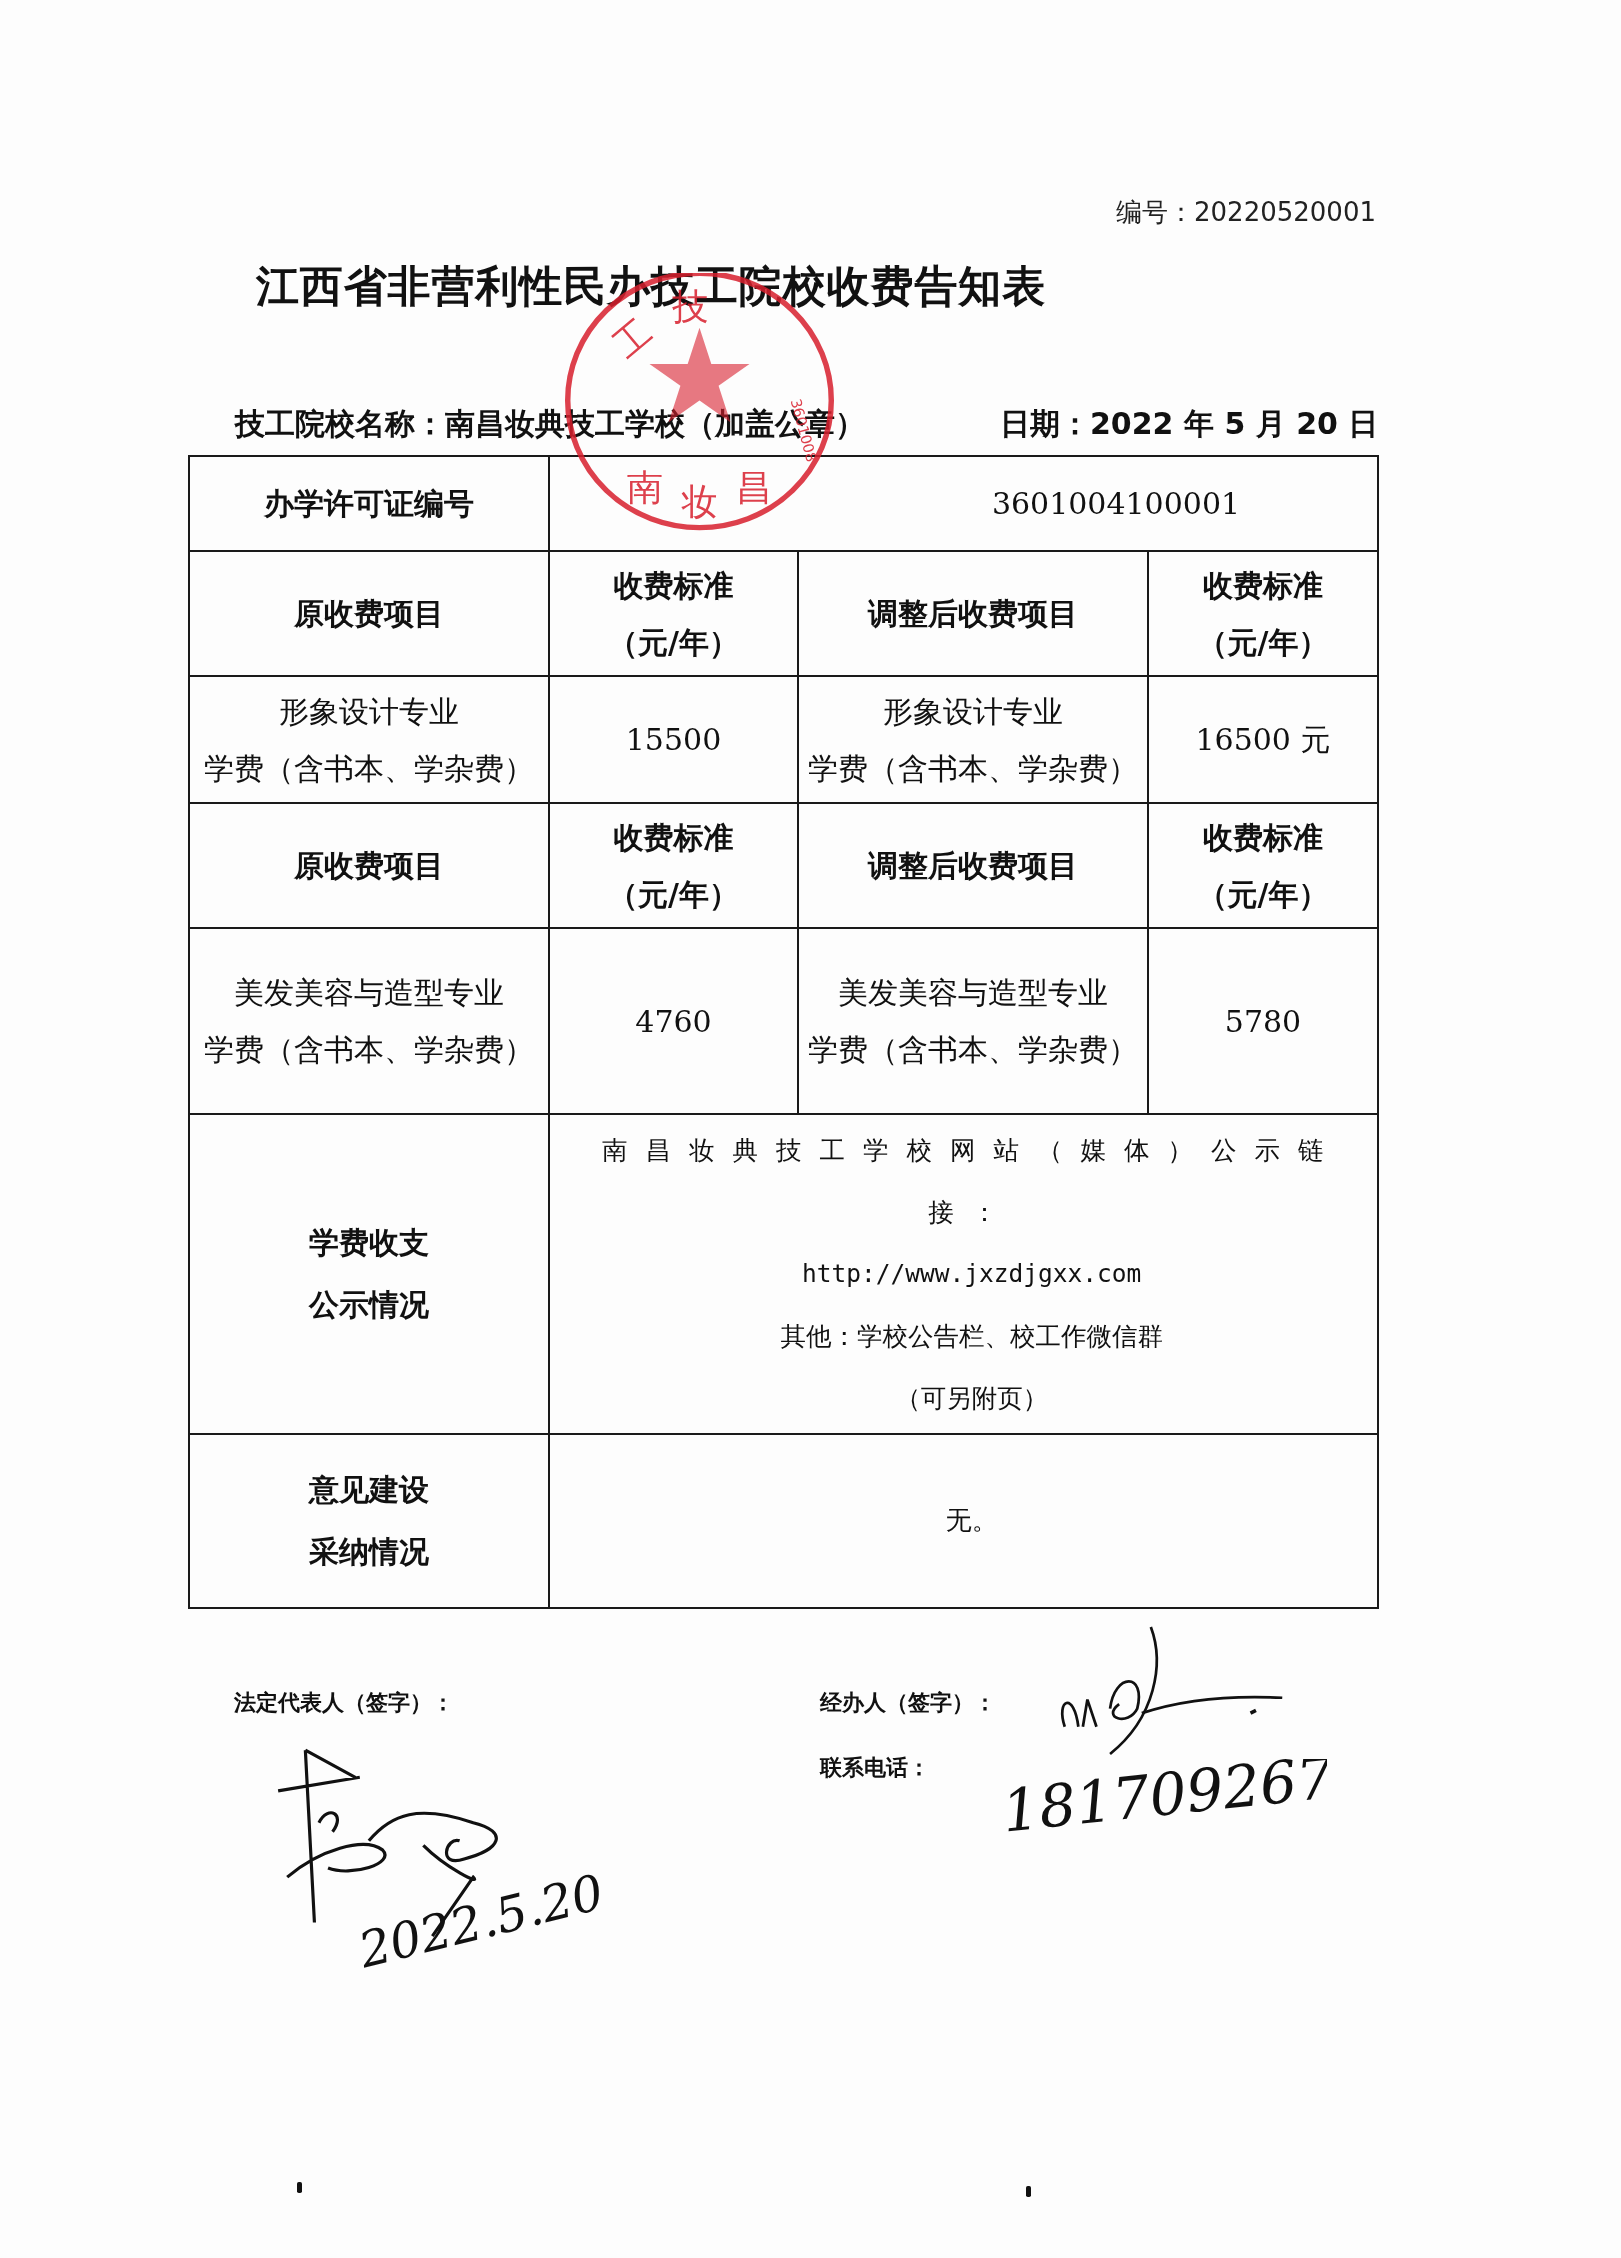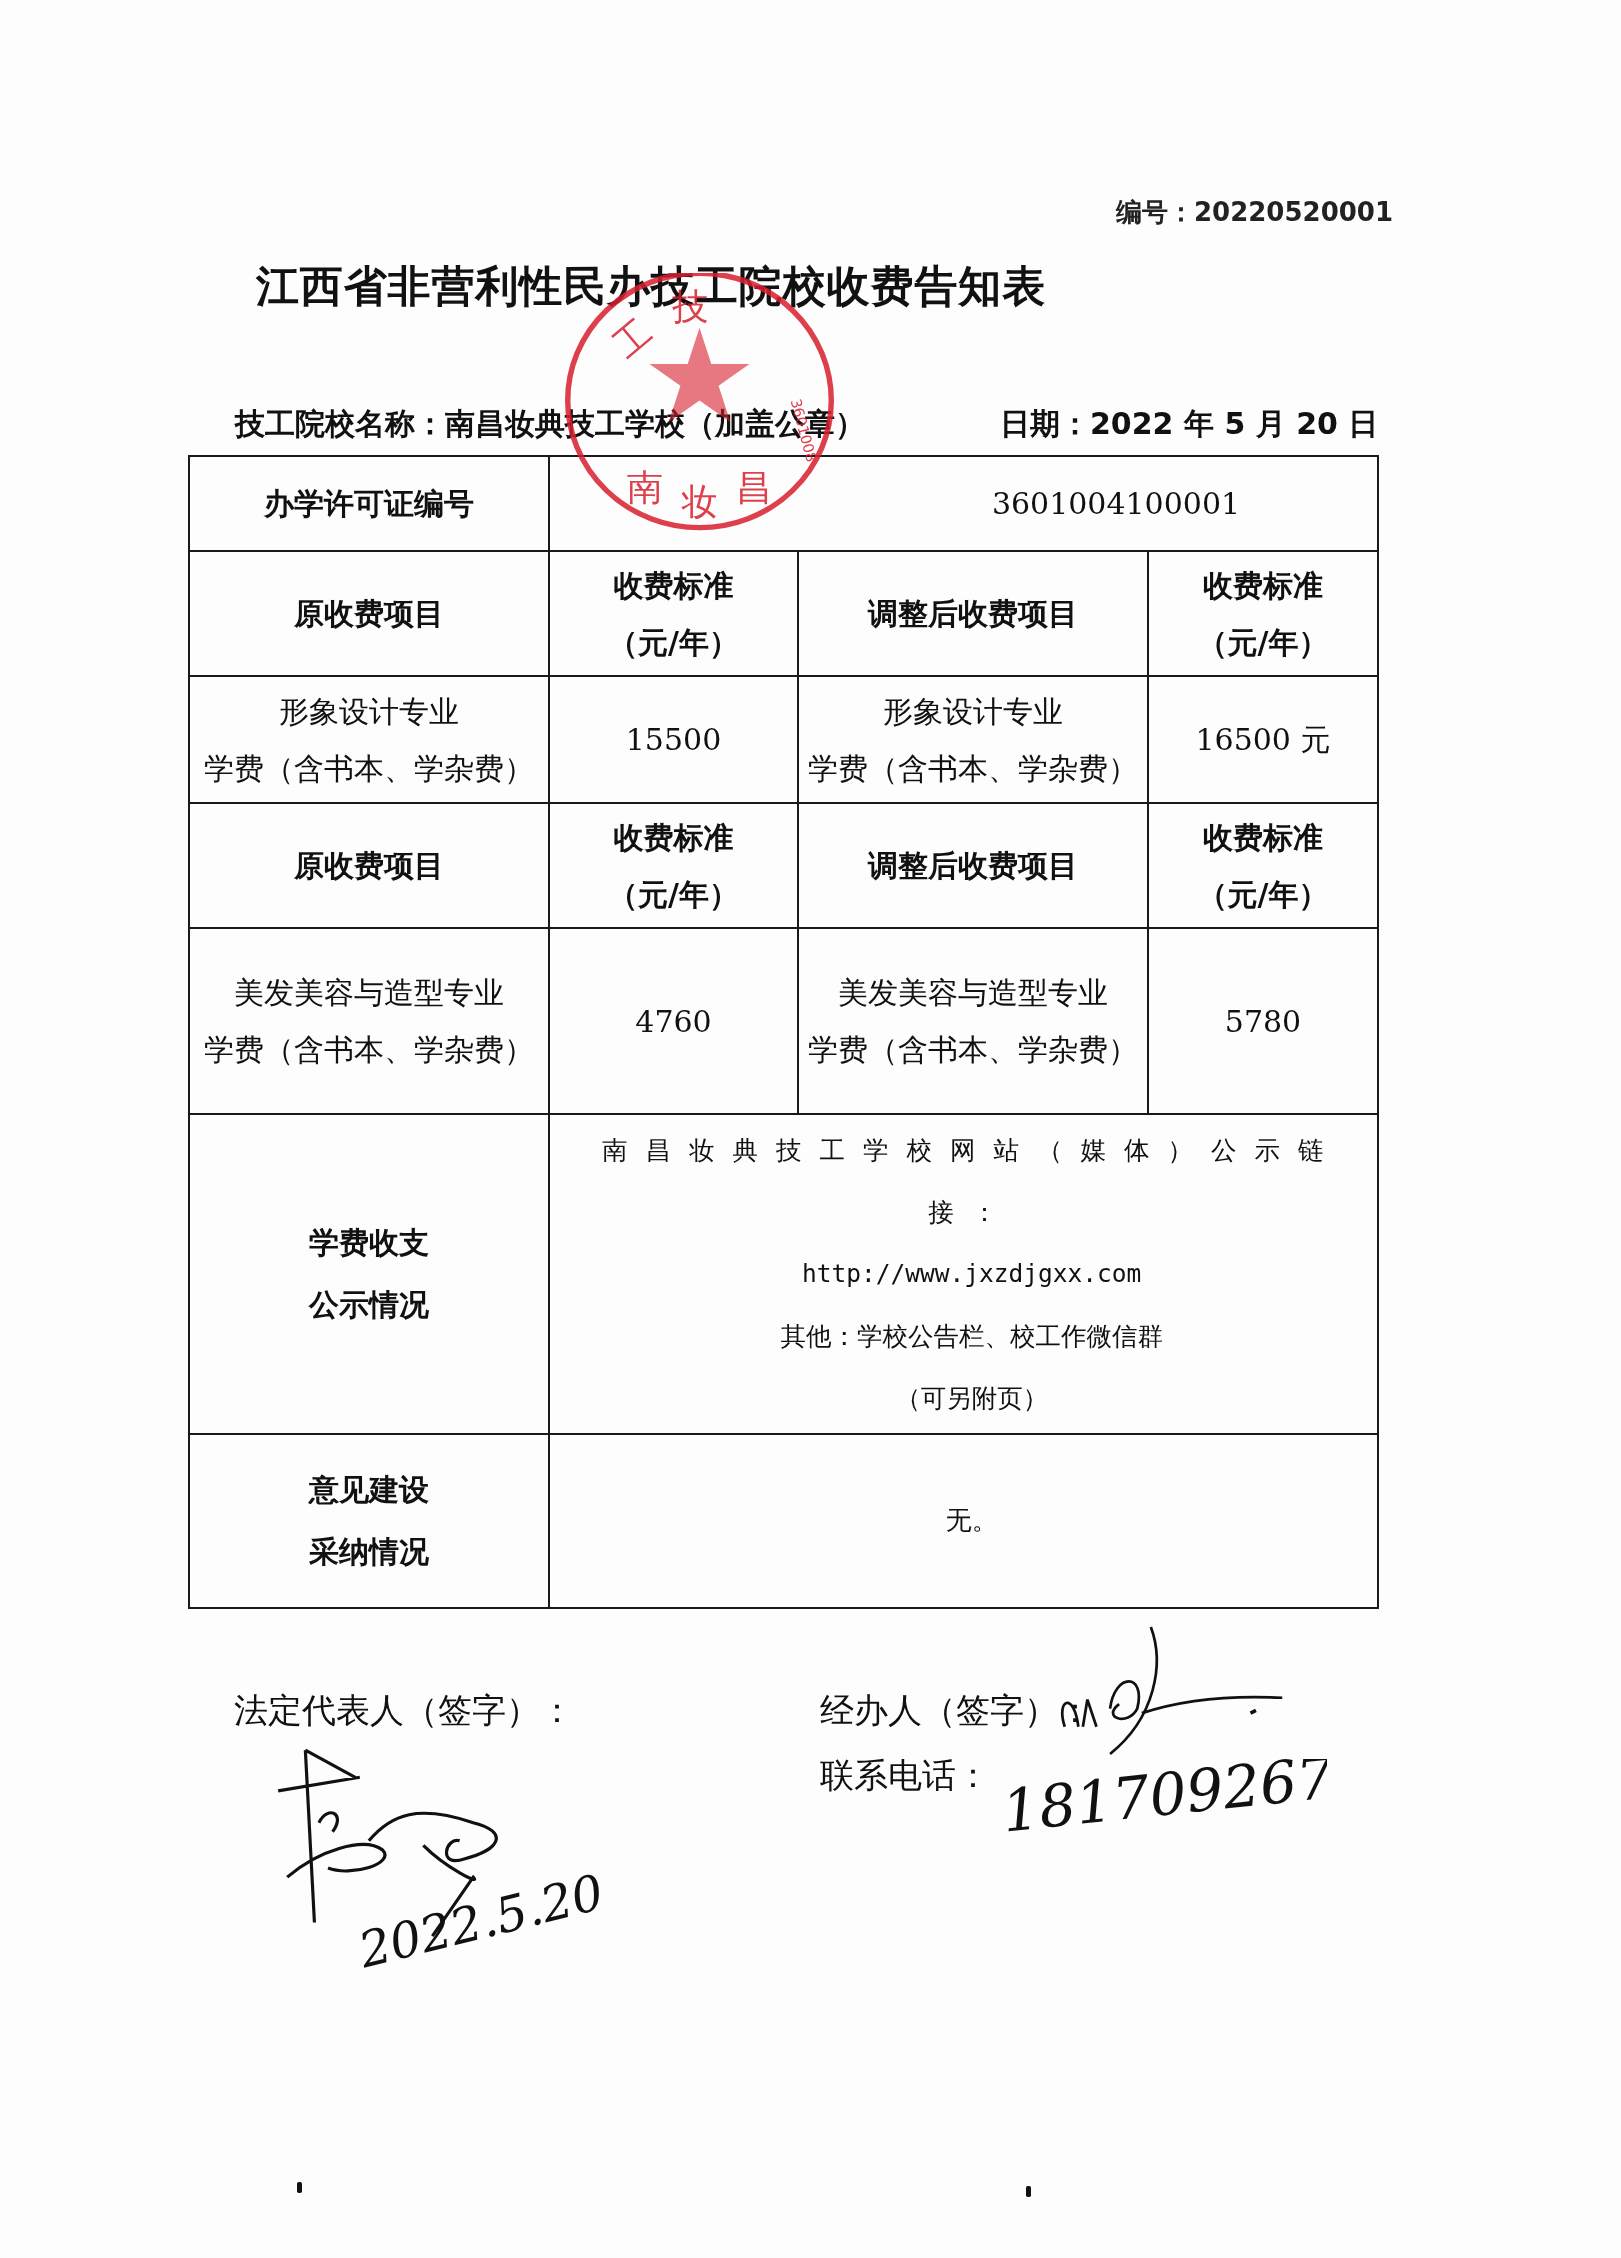--- a/index.html
+++ b/index.html
@@ -4,21 +4,21 @@
 <style>
   html, body { margin: 0; padding: 0; }
   body {
     width: 1622px; height: 2258px; position: relative; overflow: hidden;
     background: #fdfdfd;
     font-family: "DejaVu Serif", "Liberation Serif", serif;
     color: #111;
   }
   .abs { position: absolute; }
   .serial {
-    left: 1116px; top: 195px; font-size: 26px; font-weight: bold;
+    left: 1116px; top: 195px; font-size: 26px; font-weight: normal;
     font-family: "DejaVu Sans", "Liberation Sans", sans-serif; color: #222;
   }
   .title {
     left: 0; width: 1302px; top: 258px; text-align: center;
     font-size: 43px; font-weight: bold; letter-spacing: 0.9px;
     font-family: "DejaVu Sans", "Liberation Sans", sans-serif;
   }
   .meta-school {
     left: 235px; top: 404px; font-size: 30px; font-weight: bold;
     font-family: "DejaVu Sans", "Liberation Sans", sans-serif;
@@ -37,21 +37,21 @@
     padding: 0; font-size: 30px; line-height: 1.9;
   }
   .hd { font-weight: bold; font-family: "DejaVu Sans", "Liberation Sans", sans-serif; font-size: 30px; margin-top: 32px; }
   .val { font-size: 29px; }
   .left-text { text-align: center; padding-left: 16.4px !important; }
   .pub-line { font-size: 25.5px; line-height: 62px; }
   .spaced { letter-spacing: 18px; }
   .mono { font-family: "DejaVu Sans Mono", "Liberation Mono", monospace; font-size: 24.5px; }
 
   .sig-label {
-    font-size: 34px; font-family: "DejaVu Sans", "Liberation Sans", sans-serif;
+    font-size: 22px; font-family: "DejaVu Sans", "Liberation Sans", sans-serif; font-weight: bold;
   }
   .stamp {
     left: 545px; top: 273px; width: 309px; height: 273px;
     pointer-events: none; opacity: 0.85;
   }
   .sigsvg { pointer-events: none; }
 </style>
 </head>
 <body>
 

